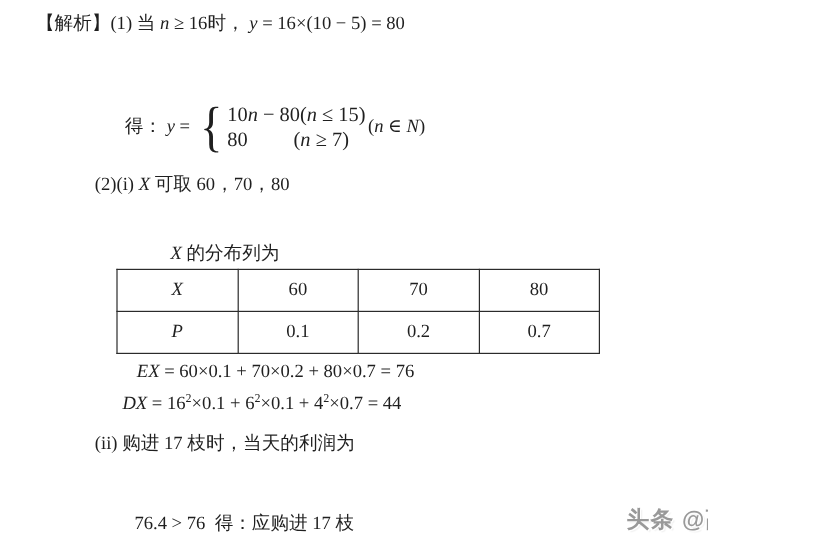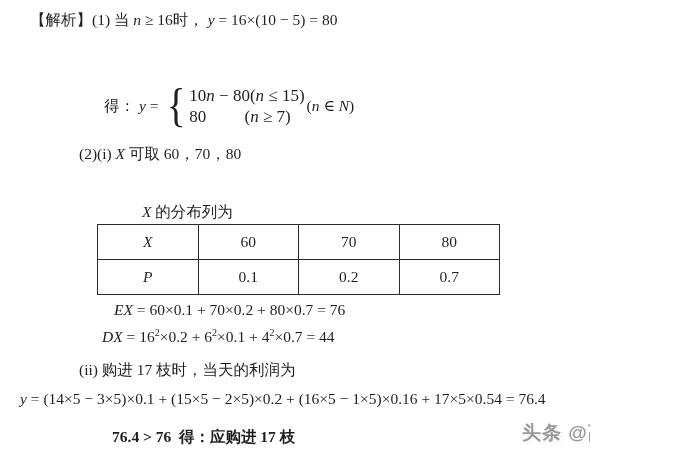--- a/index.html
+++ b/index.html
@@ -98,23 +98,22 @@
       <td class="it">P</td>
       <td>0.1</td>
       <td>0.2</td>
       <td>0.7</td>
     </tr>
   </tbody>
     </table>
 
   <div class="line" style="left:102px; top:300px;margin-left:12px;"><span class="it">EX</span><span class="rm"> = 60×0.1 + 70×0.2 + 80×0.7 = 76</span></div>
 
-  <div class="line" style="left:102px; top:327px;"><span class="it">DX</span><span class="rm"> = 16</span><span class="sup">2</span><span class="rm">×0.2 + 6</span><span class="sup">2</span><span class="rm">×0.1 + 4</span><span class="sup">2</span><span class="rm">×0.7 = 44</span></div>
+  <div class="line" style="left:102px; top:327px;"><span class="it">DX</span><span class="rm"> = 16</span><span class="sup">2</span><span class="rm">×0.1 + 6</span><span class="sup">2</span><span class="rm">×0.1 + 4</span><span class="sup">2</span><span class="rm">×0.7 = 44</span></div>
 
   <div class="line" style="left:79px; top:360px;text-align:right;"><span class="cn">(ii) 购进 </span><span class="rm">17</span><span class="cn"> 枝时，当天的利润为</span></div>
 
-  <div class="line" style="left:20px; top:389px;"><span class="it">y</span><span class="rm"> = (14×5 − 3×5)×0.1 + (15×5 − 2×5)×0.2 + (16×5 − 1×5)×0.16 + 17×5×0.54 = 76.4</span></div>
 
-  <div class="line" style="left:112px; top:427px;font-weight:bold;"><span class="rm">76.4 &gt; 76</span><span class="cn">  得：应购进 </span><span class="rm">17</span><span class="cn"> 枝</span></div>
+  <div class="line" style="left:112px; top:427px;"><span class="rm">76.4 &gt; 76</span><span class="cn">  得：应购进 </span><span class="rm">17</span><span class="cn"> 枝</span></div>
 
   <div class="watermark">头条 @高中理科入门</div>
 
 </div>
 
 </body></html>

